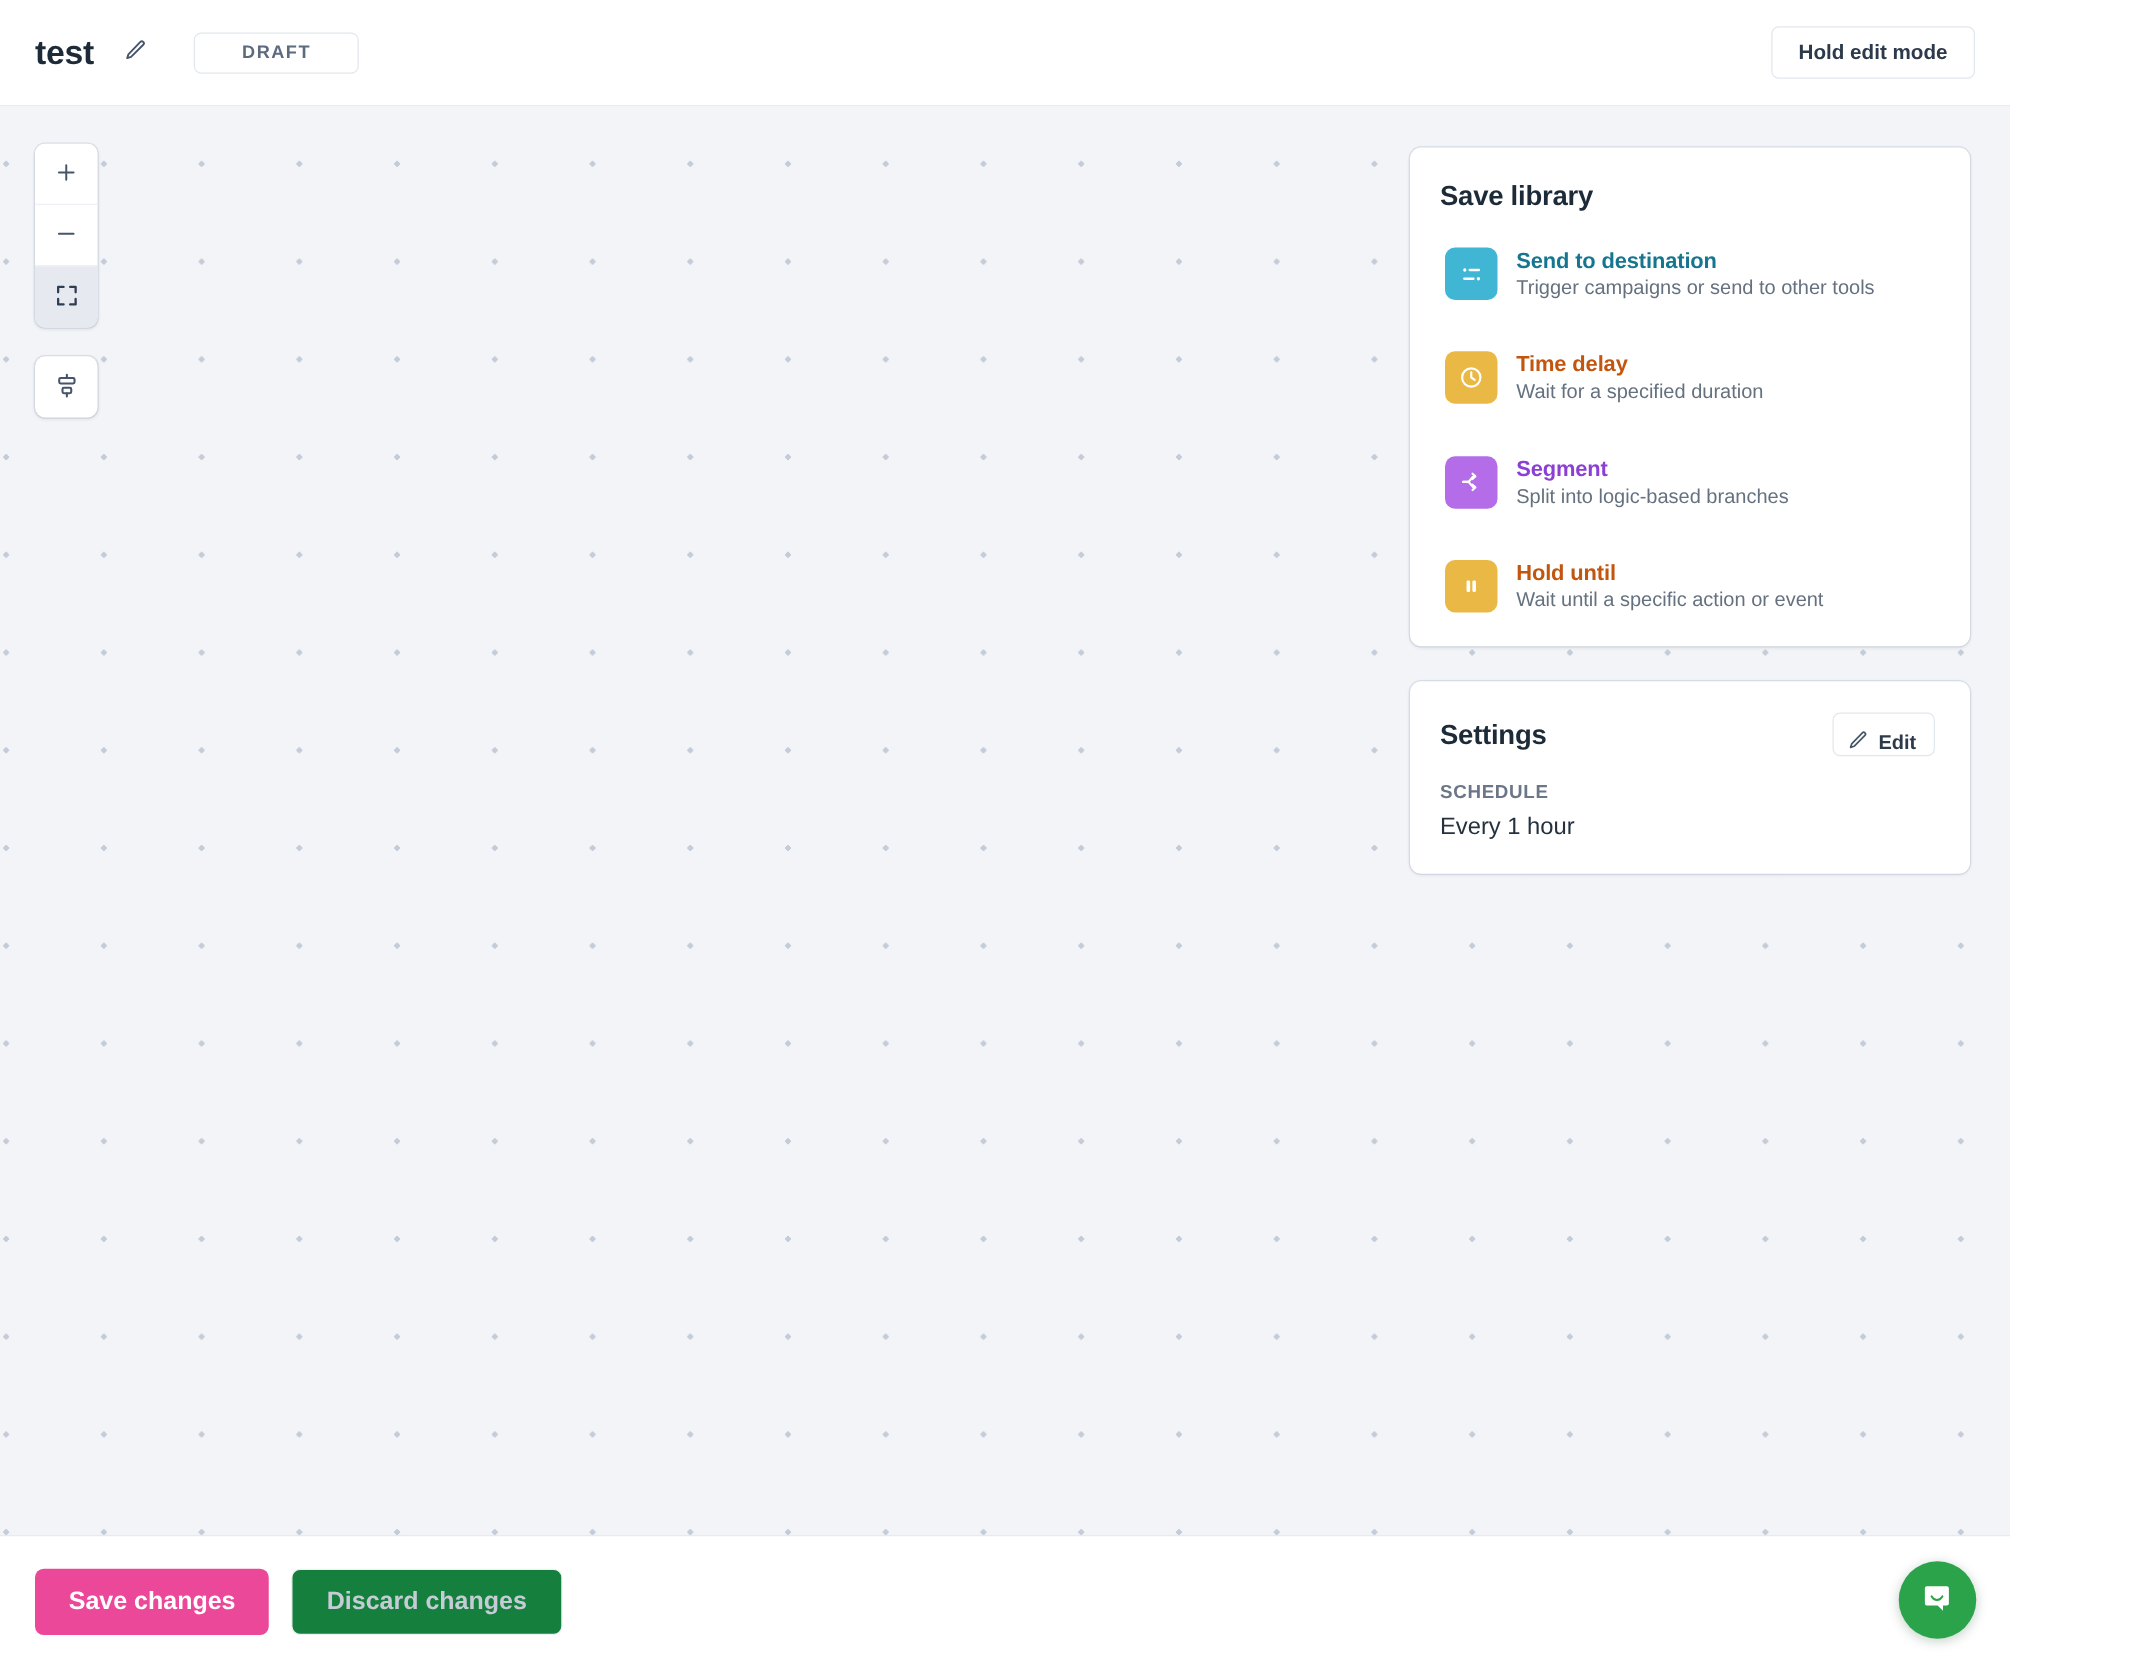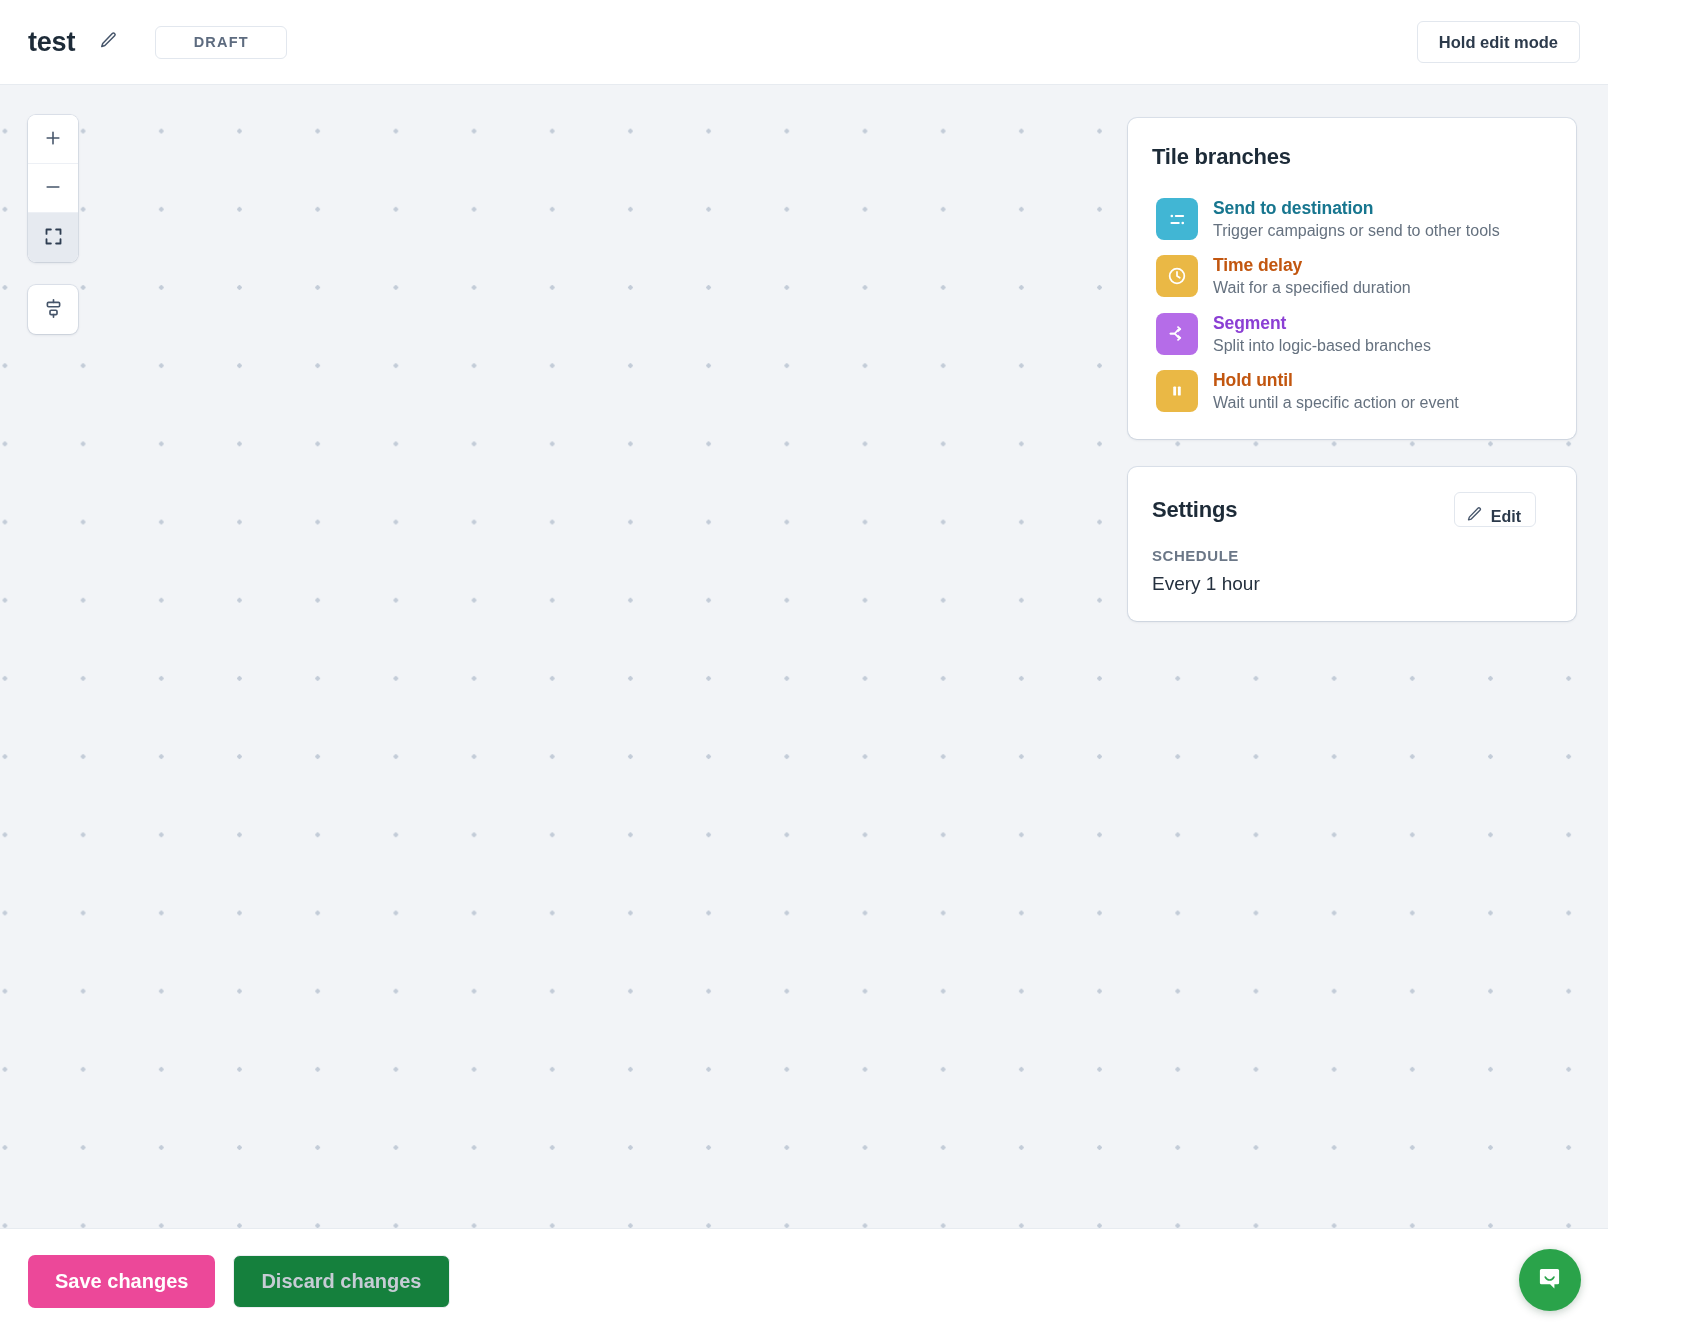--- a/index.html
+++ b/index.html
@@ -216,21 +216,21 @@
 
   
   .tile-library { padding: 26px 24px 22px 24px; }
   .panel-heading {
     font-size: 22px;
     font-weight: bold;
     color: #1d2b38;
     letter-spacing: -0.2px;
     margin-bottom: 22px;
   }
-  .tile-list { display: flex; flex-direction: column; gap: 4px; }
+  .tile-list { display: flex; flex-direction: column; gap: 30px; }
   .tile-item {
     display: flex;
     align-items: flex-start;
     gap: 15px;
     padding: 5px 6px 5px 4px;
     border-radius: 7px;
     cursor: grab;
   }
   .tile-icon {
     width: 42px;
@@ -249,21 +249,21 @@
     letter-spacing: -0.1px;
     line-height: 1.15;
   }
   .tile-desc {
     font-size: 16px;
     color: #65717f;
     line-height: 1.2;
   }
 
   
-  .settings-panel { padding: 25px 40px 26px 24px; }
+  .settings-panel { padding: 25px 28px 26px 24px; }
   .settings-header {
     display: flex;
     align-items: center;
     justify-content: space-between;
     margin-bottom: 20px;
   }
   .settings-title {
     font-size: 22px;
     font-weight: bold;
     color: #1d2b38;
@@ -410,21 +410,21 @@
           <rect x="5" y="5" width="14" height="5" rx="1.3"></rect>
           <rect x="8" y="14" width="8" height="5" rx="1.3"></rect>
         </svg>
       </span>
     </button>
 
 
     <div class="right-rail">
 
       <div class="panel tile-library">
-        <div class="panel-heading">Tile branches</div>
+        <div class="panel-heading">Save library</div>
         <div class="tile-list">
 
           <div class="tile-item">
             <div class="tile-icon" style="background:#41b6d4">
               <svg width="21" height="21" viewBox="0 0 24 24" fill="none" stroke="#ffffff" stroke-width="2.1" stroke-linecap="round">
                 <circle cx="5.5" cy="8" r="1.5" fill="#ffffff" stroke="none"></circle>
                 <path d="M10 8h8.5"></path>
                 <path d="M5 16h8.5"></path>
                 <circle cx="18" cy="16" r="1.5" fill="#ffffff" stroke="none"></circle>
               </svg>

